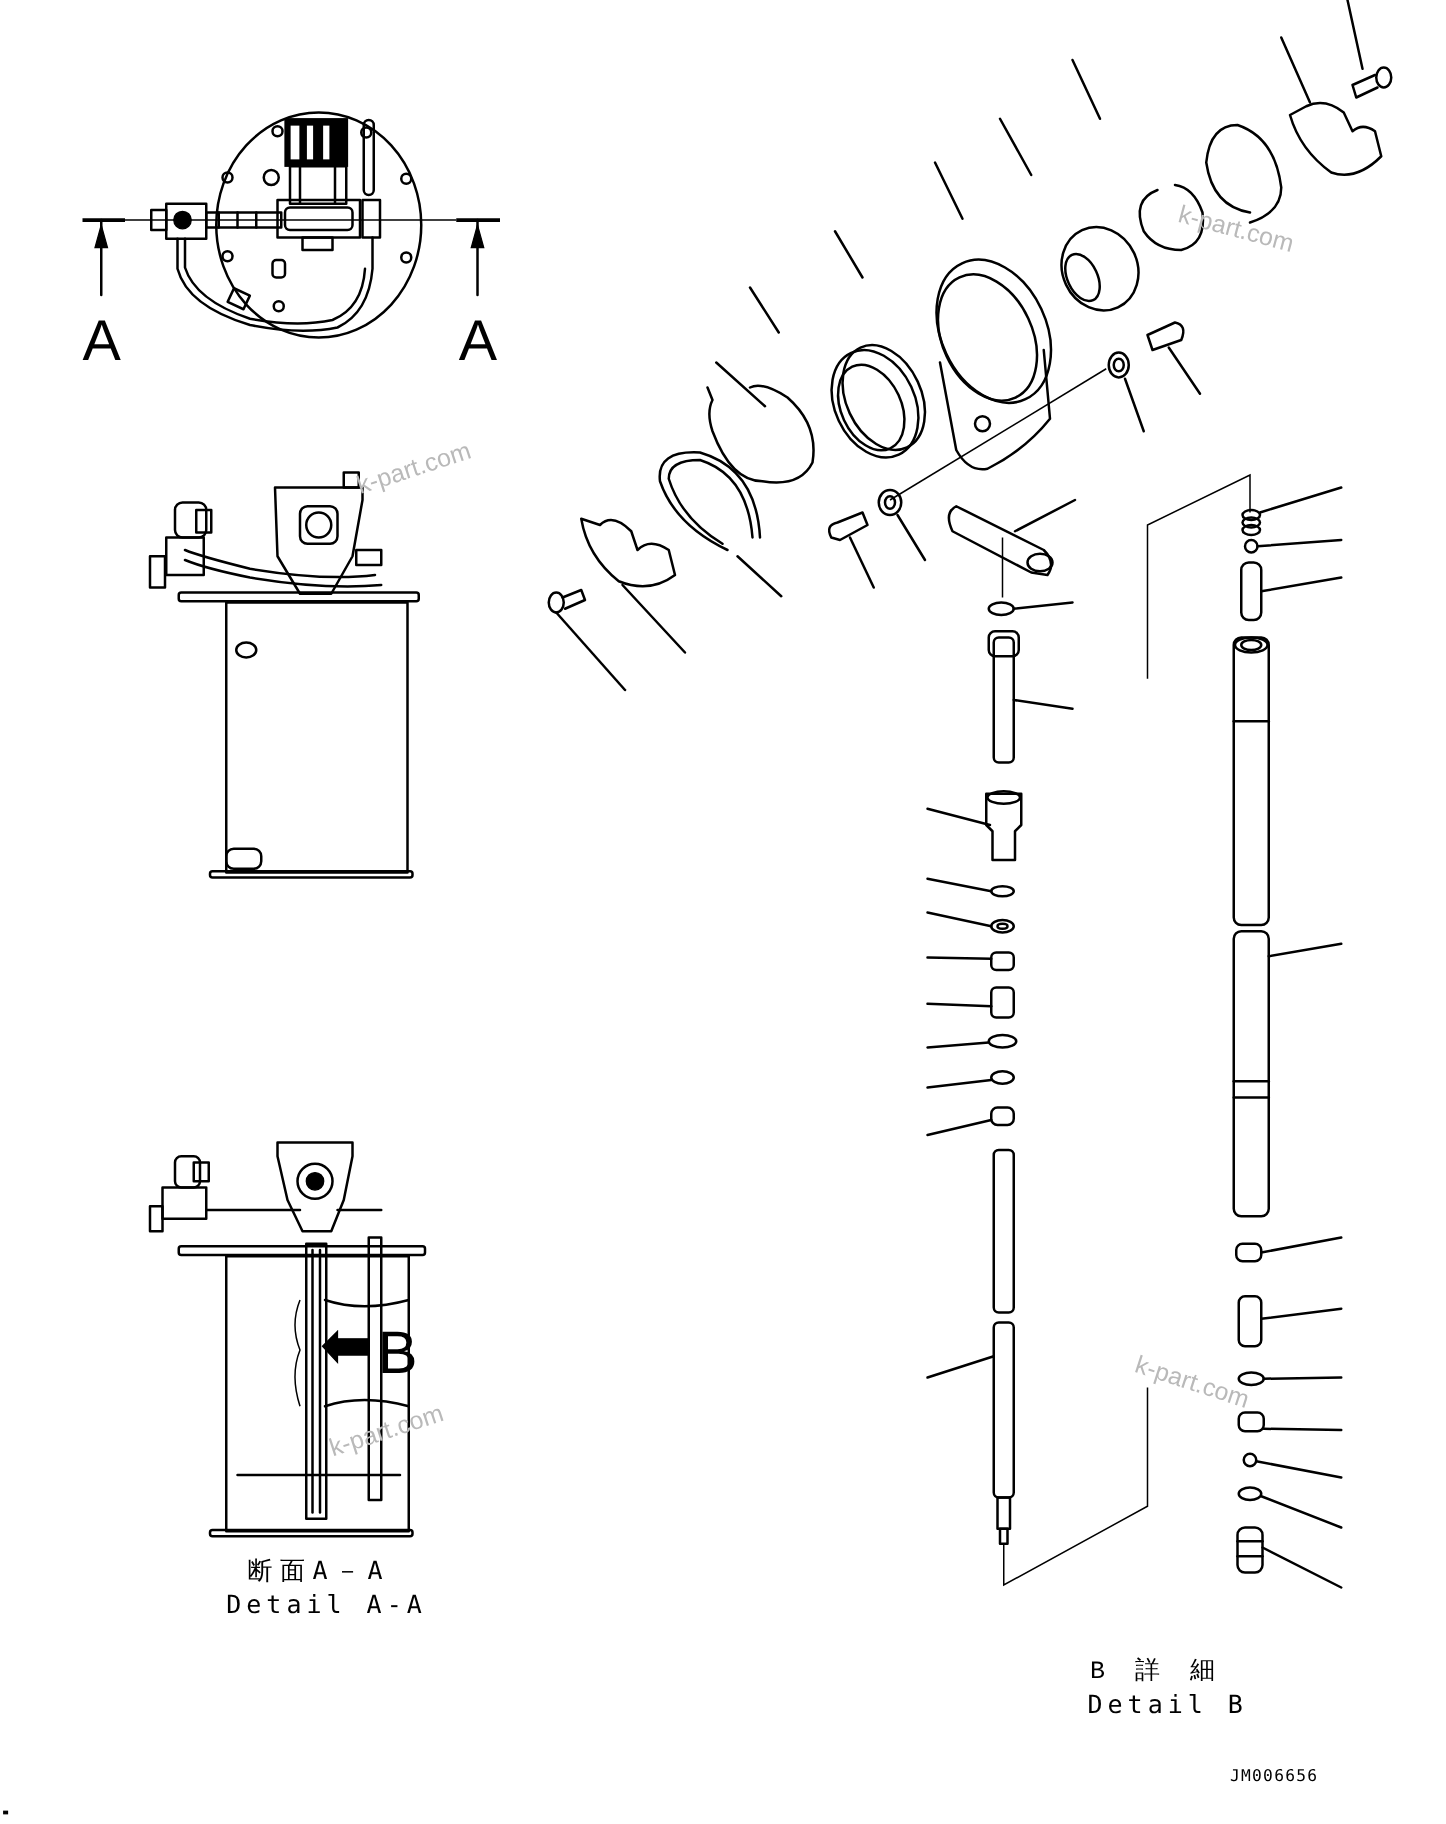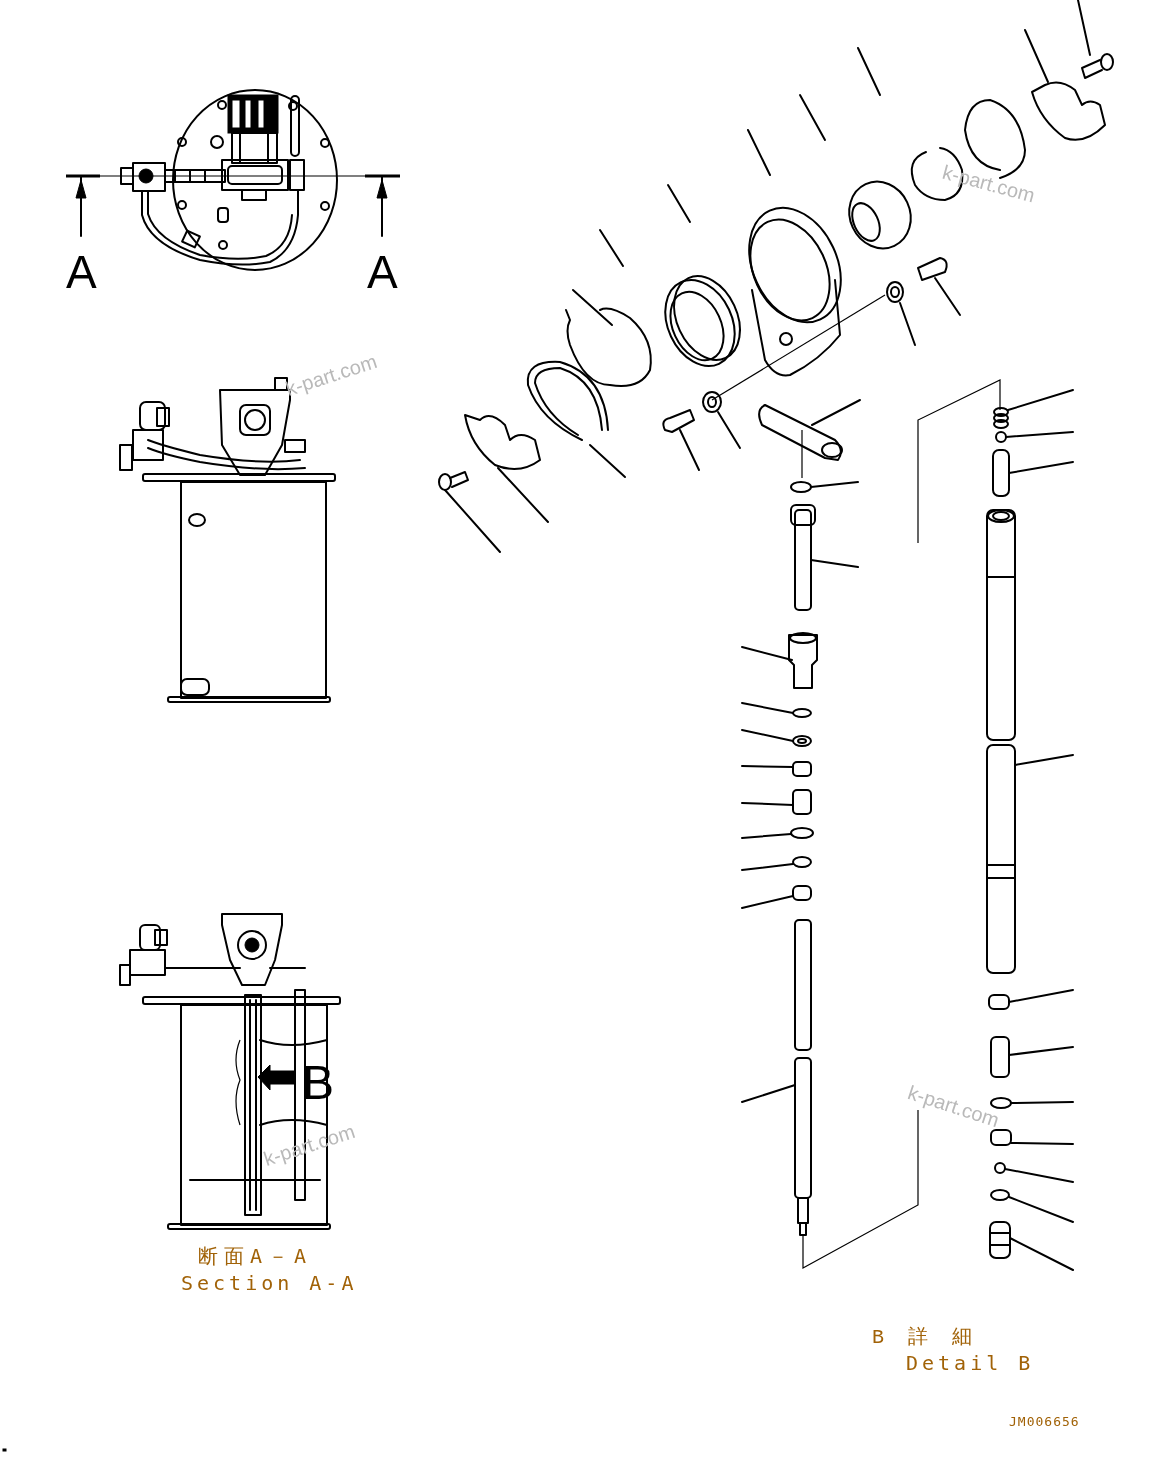--- a/index.html
+++ b/index.html
@@ -3,26 +3,26 @@
 <meta charset="utf-8">
 <style>
   html, body { margin: 0; padding: 0; background: #ffffff; }
   body { width: 1157px; height: 1459px; position: relative; overflow: hidden; font-family: "DejaVu Sans Mono", monospace; }
   svg.drawing { position: absolute; left: 0; top: 0; }
   .ln { stroke: #000; fill: none; stroke-width: 2; stroke-linecap: round; stroke-linejoin: round; }
   .thin { stroke: #000; fill: none; stroke-width: 1.2; }
   .thick { stroke: #000; fill: none; stroke-width: 3; }
   .fill { fill: #000; stroke: #000; }
   .wh { fill: #fff; stroke: #000; stroke-width: 2; }
-  .label { position: absolute; color: #a16207; font-family: "DejaVu Sans Mono", monospace; white-space: pre; line-height: 1; }
+  .label { position: absolute; color: #000000; font-family: "DejaVu Sans Mono", monospace; white-space: pre; line-height: 1; }
   .cap-jp { font-size: 20px; letter-spacing: 6px; }
   .cap-en { font-size: 20px; letter-spacing: 4px; }
   .section-letter { font-family: "Liberation Sans", sans-serif; font-size: 46px; font-weight: 300; position: absolute; }
   .watermark { position: absolute; color: #b9b9b9; font-family: "Liberation Sans", sans-serif; font-size: 20px; transform: rotate(-18deg); transform-origin: left bottom; }
-  .docid { font-size: 13px; letter-spacing: 1px; margin-left: 25px; }
+  .docid { font-size: 13px; letter-spacing: 1px; }
 </style>
 </head>
 <body>
 
 <svg class="drawing" width="1157" height="1459" viewBox="0 0 1157 1459">
 
   <g>
 
     <line class="thick" x1="66" y1="176" x2="100" y2="176"></line>
     <line class="thin" x1="100" y1="176" x2="365" y2="176"></line>
@@ -263,22 +263,22 @@
   </g>
 
   <rect class="fill" x="3" y="1449" width="3" height="2"></rect>
 </svg>
 
 <div class="section-letter" style="left:66px; top:245px;">A</div>
 <div class="section-letter" style="left:367px; top:245px;">A</div>
 <div class="section-letter" style="left:302px; top:1055px; font-size:48px;">B</div>
 
 <div class="label cap-jp" style="left:198px; top:1246px;">断面A－A</div>
-<div class="label cap-en" style="left:181px; top:1273px;">Section A-A</div>
+<div class="label cap-en" style="left:181px; top:1273px;">Detail A-A</div>
 <div class="label cap-jp" style="left:872px; top:1328px;font-family:Liberation Mono, monospace;">B 詳 細</div>
-<div class="label cap-en" style="left:870px; top:1353px;margin-left:36px;">Detail B</div>
+<div class="label cap-en" style="left:870px; top:1353px;">Detail B</div>
 
 <div class="label docid" style="left:984px; top:1415px;">JM006656</div>
 
 <div class="watermark" style="left:290px; top:378px;">k-part.com</div>
 <div class="watermark" style="left:940px; top:160px; transform: rotate(15deg);">k-part.com</div>
 <div class="watermark" style="left:268px; top:1148px;">k-part.com</div>
 <div class="watermark" style="left:905px; top:1080px; transform: rotate(18deg);">k-part.com</div>
 
 </body></html>

